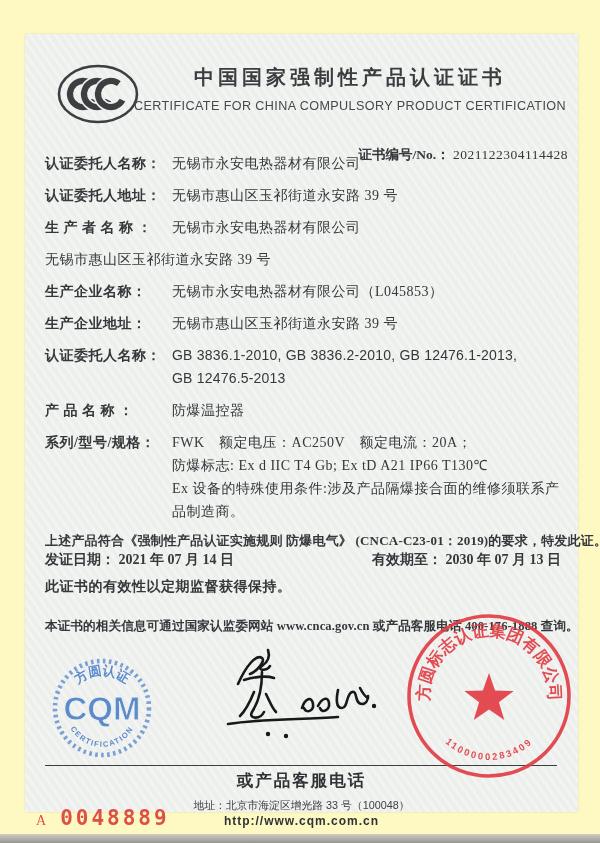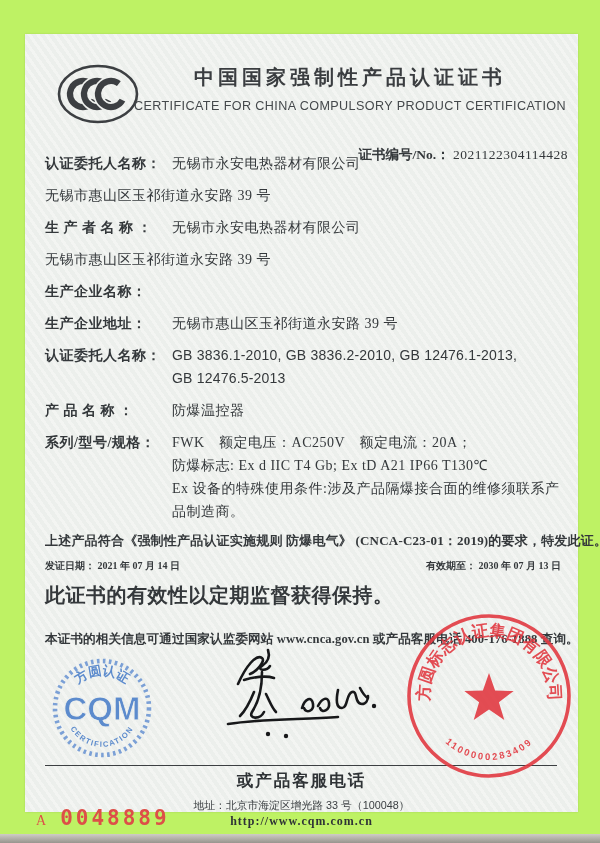--- a/index.html
+++ b/index.html
@@ -4,21 +4,21 @@
 <style>
   * { margin:0; padding:0; box-sizing:border-box; }
   html,body { width:600px; height:843px; }
   body {
     font-family:"Liberation Serif", serif;
     background:#fdfdfc;
     position:relative;
     overflow:hidden;
     color:#34383b;
   }
-  .page { position:absolute; inset:0; background:#bef264; }
+  .page { position:absolute; inset:0; background:#fef9c3; }
   .photo-edge {
     position:absolute; left:0; right:0; bottom:0; height:9px;
     background:linear-gradient(#cfccc5,#98958e);
   }
   .paper {
     position:absolute; left:25px; top:34px; width:553px; height:778px;
     background:#eff1ee;
     background-image:
       repeating-linear-gradient(55deg, rgba(255,255,255,.25) 0 3px, rgba(222,230,226,.18) 3px 7px);
     box-shadow:0 0 2px rgba(0,0,0,.12);
@@ -34,36 +34,36 @@
   .certno { position:absolute; right:10px; top:88px; font-size:13.5px; font-weight:bold; white-space:nowrap; }
   .certno .num { font-family:"Liberation Serif", serif; font-weight:normal; letter-spacing:.5px; }
 
   
   .fields { position:absolute; left:20px; top:118px; width:516px; }
   .frow { display:flex; margin-bottom:9px; line-height:23px; }
   .flabel { width:127px; flex:0 0 127px; font-size:14px; font-weight:bold; letter-spacing:.5px; white-space:nowrap; }
   .fvalue { font-size:14px; white-space:pre-line; letter-spacing:.5px; }
   .fvalue.sans { font-family:"Liberation Sans", sans-serif; letter-spacing:.2px; }
   .statement { margin-top:3px; font-size:13px; font-weight:bold; white-space:nowrap; letter-spacing:.2px; }
-  .dates { display:flex; justify-content:space-between; margin-top:9px; font-size:10px; font-weight:bold; }
+  .dates { display:flex; justify-content:space-between; margin-top:1px; font-size:14px; font-weight:bold; }
   .dates .pair { white-space:nowrap; }
-  .validity { margin-top:9px; font-size:20px; font-weight:bold; letter-spacing:.5px; }
+  .validity { margin-top:9px; font-size:14px; font-weight:bold; letter-spacing:.5px; }
   .infonote { margin-top:22px; font-size:12.6px; font-weight:bold; white-space:nowrap; letter-spacing:.1px; }
 
   
   .cqm-logo { position:absolute; left:22px; top:618px; }
   .signature { position:absolute; left:185px; top:598px; }
   .stamp { position:absolute; left:378px; top:576px; opacity:.9; z-index:5; }
 
   .footer-line { position:absolute; left:20px; top:731px; width:512px; border-top:1.6px solid #3c3f42; }
   .footer { position:absolute; left:0; top:736px; width:100%; text-align:center; }
   .f-company { font-size:16.5px; font-weight:bold; letter-spacing:2px; color:#2f3336; }
   .f-addr { margin-top:7px; font-size:10.8px; color:#3c4043; font-family:"Liberation Sans", sans-serif; }
   .f-url  { margin-top:1px; font-size:12px; font-weight:bold; letter-spacing:1px; color:#2f3336;
-            font-family:Liberation Serif, serif; }
+            font-family:Liberation Sans, sans-serif; }
 
   .serial { position:absolute; left:36px; top:806px; color:#dd4f48; display:flex; align-items:baseline; }
   .serial .pfx { font-size:14px; margin-right:14px; font-family:"Liberation Serif", serif; }
   .serial .num { font-size:21px; font-weight:bold; letter-spacing:3px; font-family:"DejaVu Sans Mono", monospace; }
 
   svg text { user-select:none; }
 </style>
 </head>
 <body>
 
@@ -93,31 +93,33 @@
         <span class="num">2021122304114428</span>
       </div>
     </div>
 
     <div class="fields">
       <div class="frow">
         <div class="flabel">认证委托人名称：</div>
         <div class="fvalue">无锡市永安电热器材有限公司</div>
       </div>
       <div class="frow">
+        <div class="flabel">认证委托人地址：</div>
         <div class="fvalue">无锡市惠山区玉祁街道永安路 39 号</div>
       </div>
       <div class="frow">
         <div class="flabel">生 产 者 名 称 ：</div>
         <div class="fvalue">无锡市永安电热器材有限公司</div>
       </div>
       <div class="frow">
         <div class="fvalue">无锡市惠山区玉祁街道永安路 39 号</div>
       </div>
       <div class="frow">
         <div class="flabel">生产企业名称：</div>
+        <div class="fvalue">无锡市永安电热器材有限公司（L045853）</div>
       </div>
       <div class="frow">
         <div class="flabel">生产企业地址：</div>
         <div class="fvalue">无锡市惠山区玉祁街道永安路 39 号</div>
       </div>
       <div class="frow">
         <div class="flabel">认证委托人名称：</div>
         <div class="fvalue sans">GB 3836.1-2010, GB 3836.2-2010, GB 12476.1-2013,
 GB 12476.5-2013</div>
       </div>

